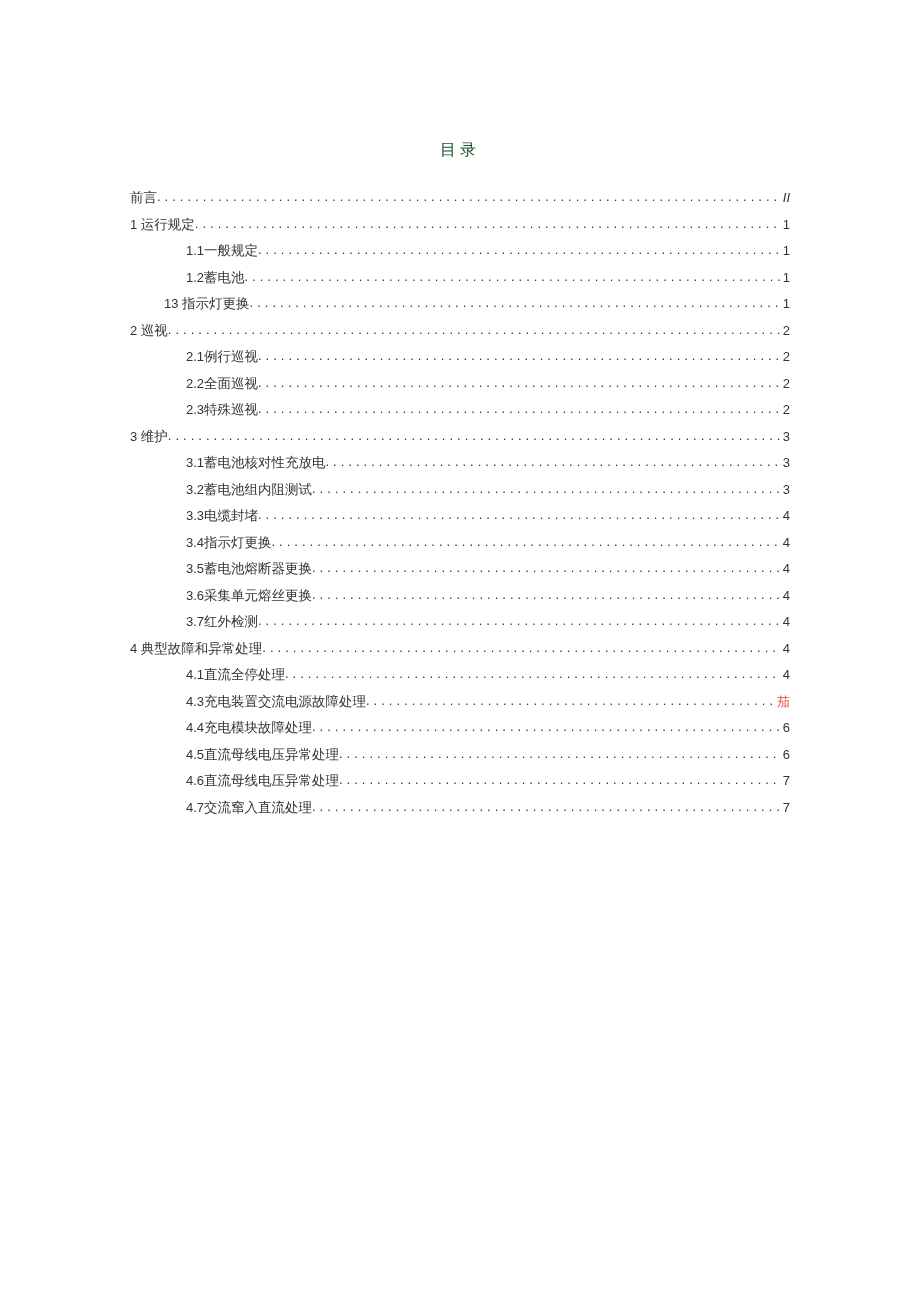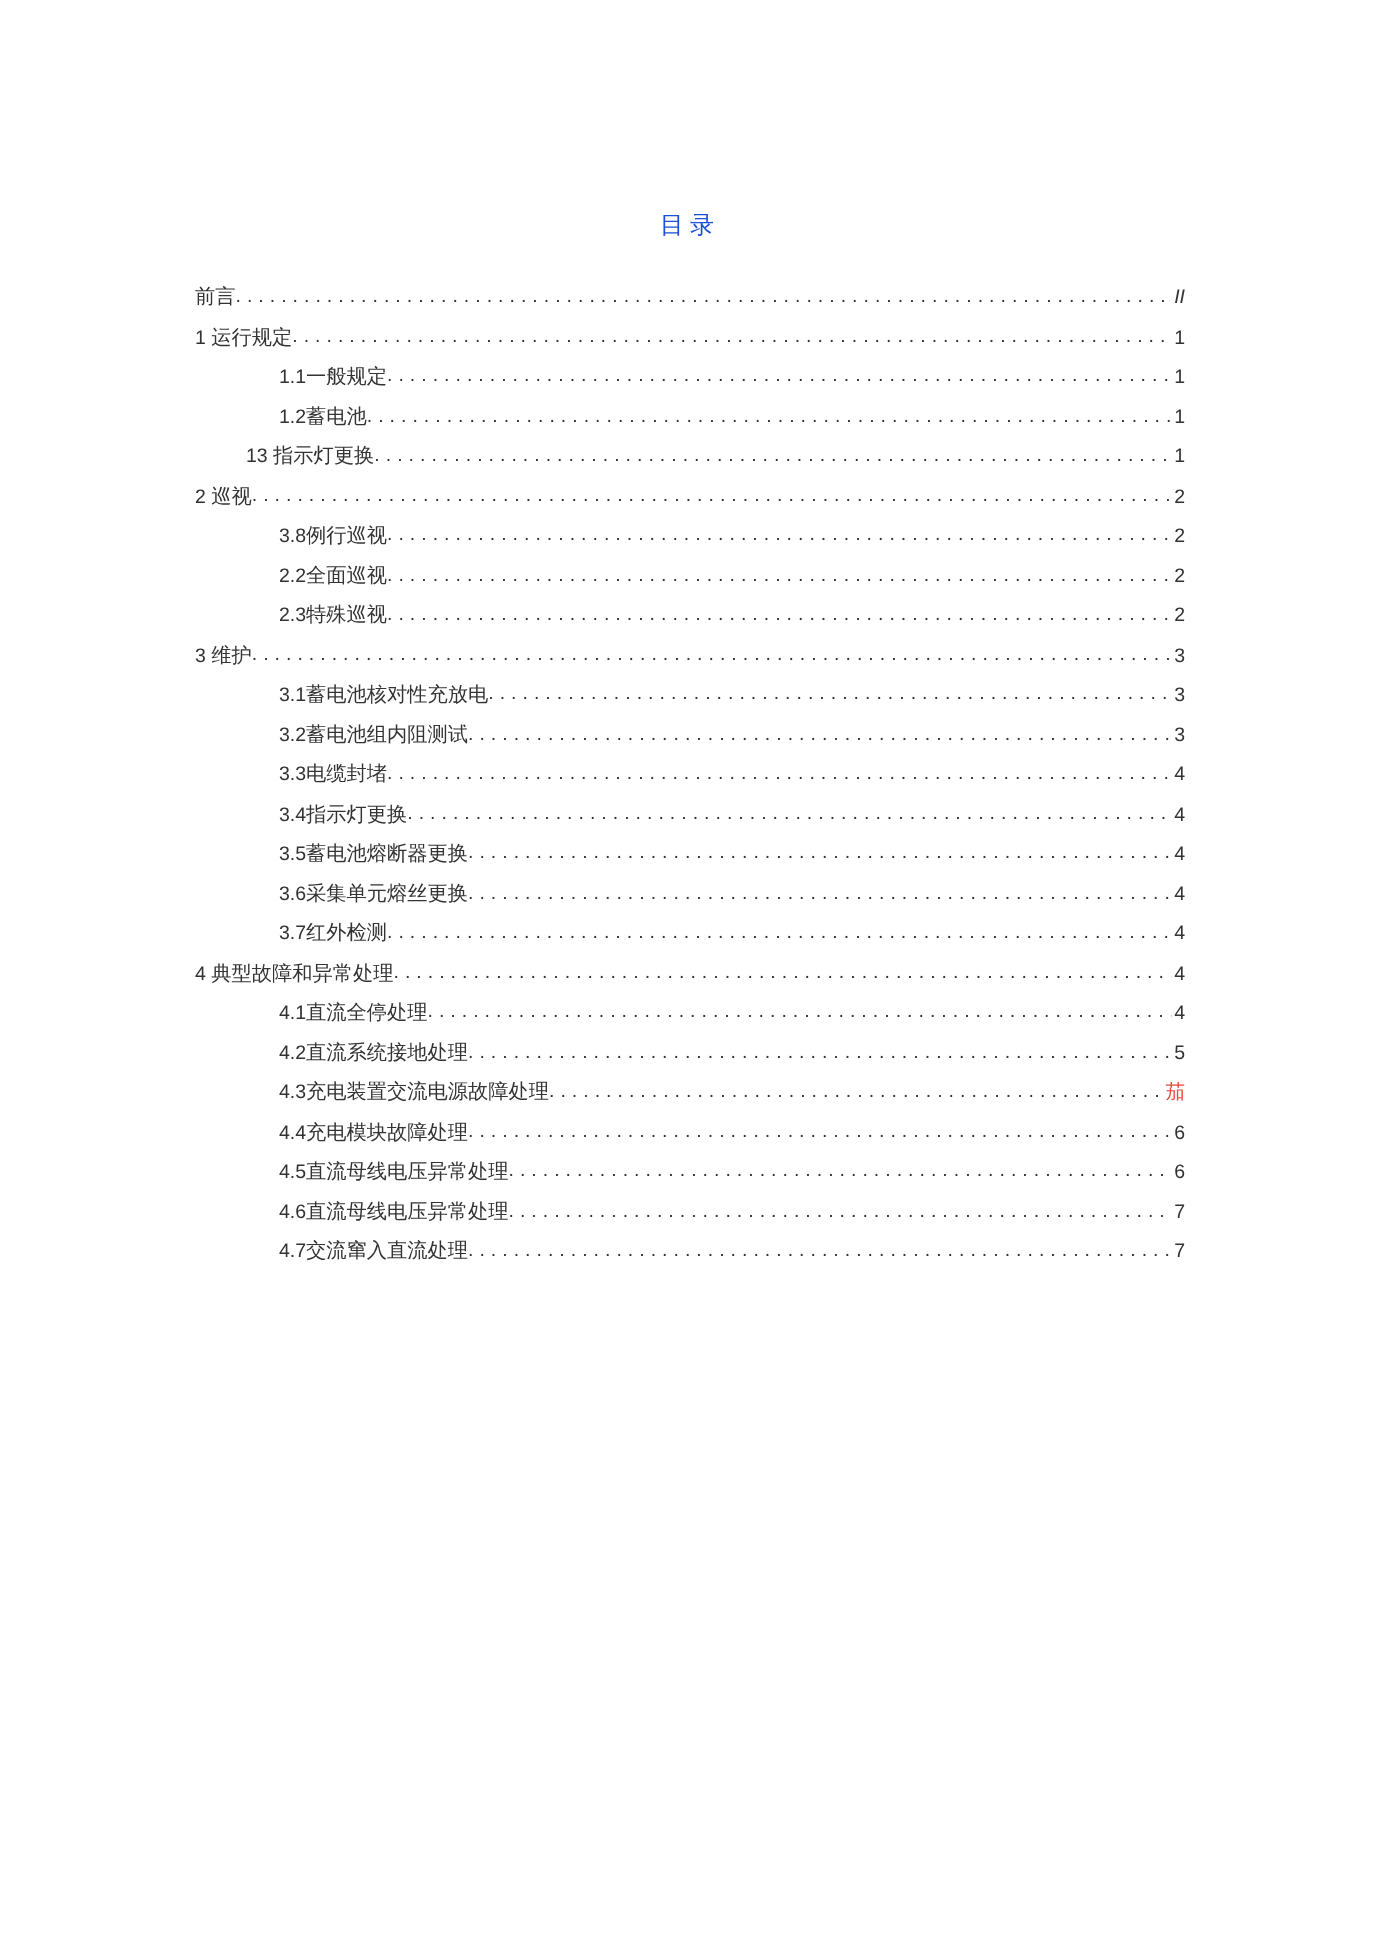--- a/index.html
+++ b/index.html
@@ -10,21 +10,21 @@
       font-family: "SimSun", "宋体", sans-serif;
       padding-top: 140px;
     }
     .container {
       width: 660px;
       margin: 0 auto;
     }
     .title {
       text-align: center;
       font-size: 16px;
-      color: #1d4ed8;
+      color: #14532d;
       letter-spacing: 4px;
       margin-bottom: 24px;
     }
     .toc-line {
       display: flex;
       align-items: baseline;
       font-size: 13.5px;
       color: #333333;
       line-height: 26.5px;
       white-space: nowrap;
@@ -99,21 +99,21 @@
         <span class="label"><span class="num-inline">13 </span><span>指示灯更换</span></span>
         <span class="leader"></span>
         <span class="page">1</span>
       </div>
       <div class="toc-line level1">
         <span class="label"><span class="num-inline">2 </span><span>巡视</span></span>
         <span class="leader"></span>
         <span class="page">2</span>
       </div>
       <div class="toc-line level2">
-        <span class="num-l2">3.8</span>
+        <span class="num-l2">2.1</span>
         <span class="label">例行巡视</span>
         <span class="leader"></span>
         <span class="page">2</span>
       </div>
       <div class="toc-line level2">
         <span class="num-l2">2.2</span>
         <span class="label">全面巡视</span>
         <span class="leader"></span>
         <span class="page">2</span>
       </div>
@@ -173,26 +173,20 @@
       <div class="toc-line level1">
         <span class="label"><span class="num-inline">4 </span><span>典型故障和异常处理</span></span>
         <span class="leader"></span>
         <span class="page">4</span>
       </div>
       <div class="toc-line level2">
         <span class="num-l2">4.1</span>
         <span class="label">直流全停处理</span>
         <span class="leader"></span>
         <span class="page">4</span>
-      </div>
-      <div class="toc-line level2">
-        <span class="num-l2">4.2</span>
-        <span class="label">直流系统接地处理</span>
-        <span class="leader"></span>
-        <span class="page">5</span>
       </div>
       <div class="toc-line level2">
         <span class="num-l2">4.3</span>
         <span class="label">充电装置交流电源故障处理</span>
         <span class="leader"></span>
         <span class="page red">茄</span>
       </div>
       <div class="toc-line level2">
         <span class="num-l2">4.4</span>
         <span class="label">充电模块故障处理</span>

